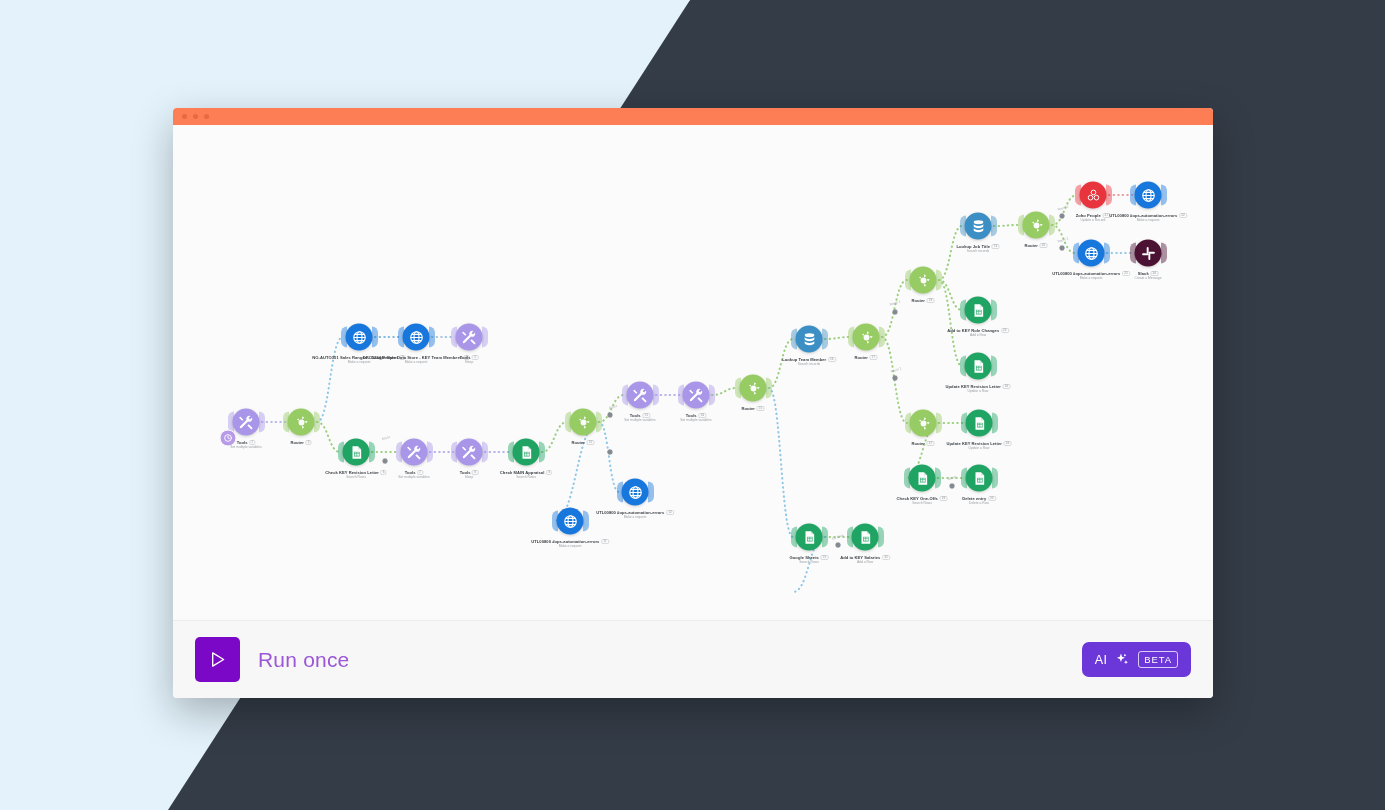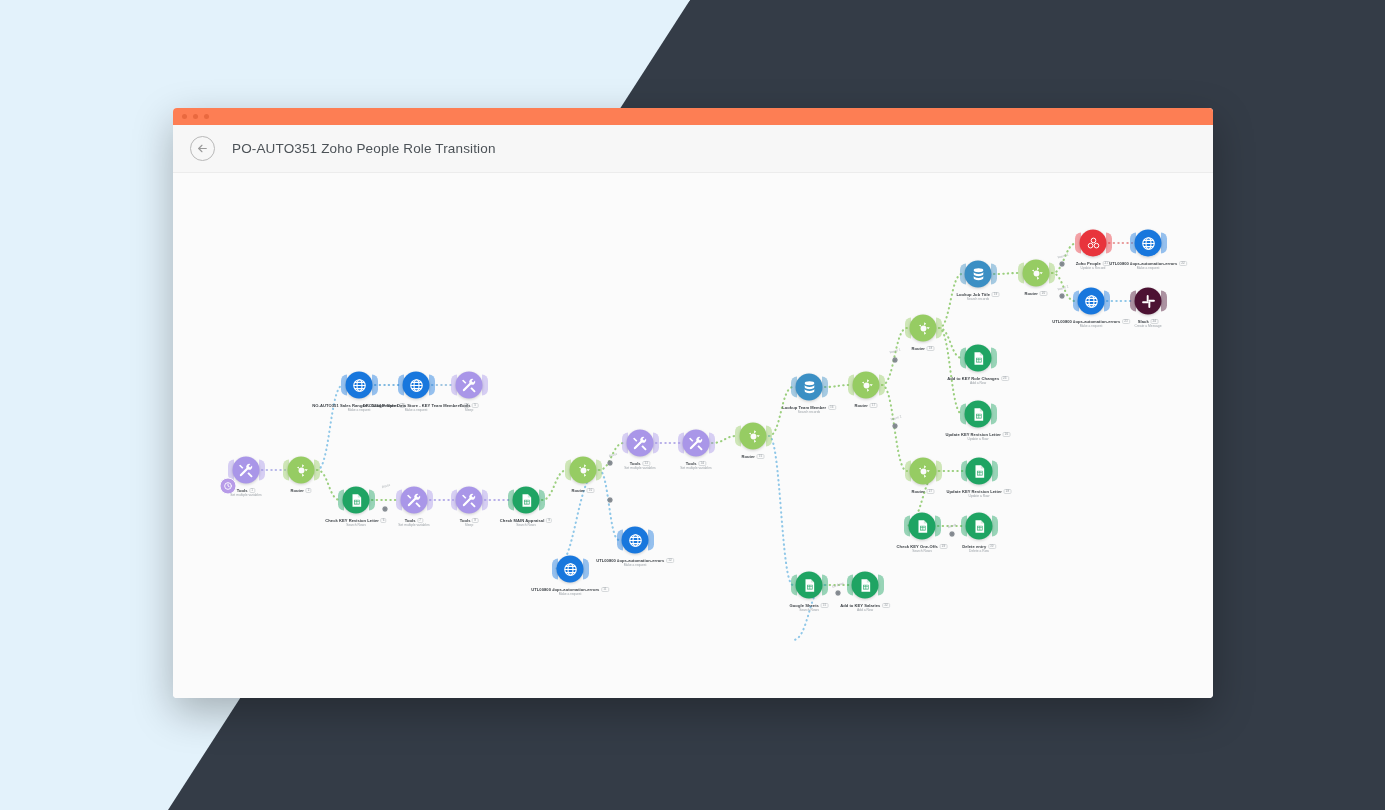--- a/index.html
+++ b/index.html
@@ -176,29 +176,20 @@
   <div class="bg-light-wedge"></div>
 
   <div class="window">
 
     <div class="titlebar">
       <span class="dot"></span>
       <span class="dot"></span>
       <span class="dot"></span>
     </div>
 
-    <div class="appbar">
-      <div class="back-btn">
-        <svg width="13" height="13" viewBox="0 0 24 24" fill="none" stroke="#9a9a9a" stroke-width="2.1" stroke-linecap="round" stroke-linejoin="round">
-          <line x1="19" y1="12" x2="5" y2="12"></line>
-            <polyline points="11 18 5 12 11 6"></polyline>
-        </svg>
-      </div>
-      <div class="app-title">PO-AUTO351 Zoho People Role Transition</div>
-    </div>
 
     <div class="canvas" id="canvas">
       <svg class="links" id="linklayer">
           <path d="M89,297 C100.5,297 100.5,297 112,297" fill="none" stroke="#b6b6e8" stroke-width="2.1" stroke-linecap="round" stroke-dasharray="0.4 4.2"></path>
           <path d="M144,297 C157,297 157,212 170,212" fill="none" stroke="#8fc7e8" stroke-width="2.1" stroke-linecap="round" stroke-dasharray="0.4 4.2"></path>
           <path d="M202,212 C214.5,212 214.5,212 227,212" fill="none" stroke="#7eb8e0" stroke-width="2.1" stroke-linecap="round" stroke-dasharray="0.4 4.2"></path>
           <path d="M259,212 C269.5,212 269.5,212 280,212" fill="none" stroke="#9dc4e0" stroke-width="2.1" stroke-linecap="round" stroke-dasharray="0.4 4.2"></path>
           <path d="M144,297 C155.5,297 155.5,327 167,327" fill="none" stroke="#9bcf7e" stroke-width="2.1" stroke-linecap="round" stroke-dasharray="0.4 4.2"></path>
           <path d="M199,327 C212,327 212,327 225,327" fill="none" stroke="#9bcf7e" stroke-width="2.1" stroke-linecap="round" stroke-dasharray="0.4 4.2"></path>
           <path d="M257,327 C268.5,327 268.5,327 280,327" fill="none" stroke="#b6aee8" stroke-width="2.1" stroke-linecap="round" stroke-dasharray="0.4 4.2"></path>
@@ -827,15 +818,33 @@
           <div class="edge-lbl" style="left: 723px; top: 245px;">Route 2</div>
           <div class="edge-lbl" style="left: 890px; top: 83px;">Route 1</div>
           <div class="edge-lbl" style="left: 890px; top: 115px;">Route 2</div>
           <div class="edge-lbl" style="left: 213px; top: 313px;">Route</div>
           <div class="edge-lbl" style="left: 440px; top: 282px;">Route</div>
           <div class="edge-lbl" style="left: 779px; top: 353px;">Result</div>
           <div class="edge-lbl" style="left: 665px; top: 412px;">Go Back</div>
         </div>
     </div>
 
+    <div class="bottombar">
+      <div class="run-btn">
+        <svg width="21" height="21" viewBox="0 0 24 24" fill="none" stroke="#ffffff" stroke-width="1.6" stroke-linejoin="round">
+          <polygon points="6.5,4.5 19,12 6.5,19.5"></polygon>
+        </svg>
+      </div>
+      <div class="run-label">Run once</div>
+      <div class="spacer"></div>
+      <div class="ai-pill">
+        <span class="ai-txt">AI</span>
+        <svg width="15" height="15" viewBox="0 0 24 24" fill="#ffffff">
+          <path d="M9.5 2.5 L11.3 7.4 L16 9.2 L11.3 11 L9.5 15.9 L7.7 11 L3 9.2 L7.7 7.4 Z"></path>
+          <path d="M17.5 13 L18.4 15.3 L20.7 16.2 L18.4 17.1 L17.5 19.4 L16.6 17.1 L14.3 16.2 L16.6 15.3 Z"></path>
+          <circle cx="15.8" cy="5.2" r="1.5"></circle>
+        </svg>
+        <span class="beta">BETA</span>
+      </div>
+    </div>
 
   </div>
 </div>
 
 </body></html>

